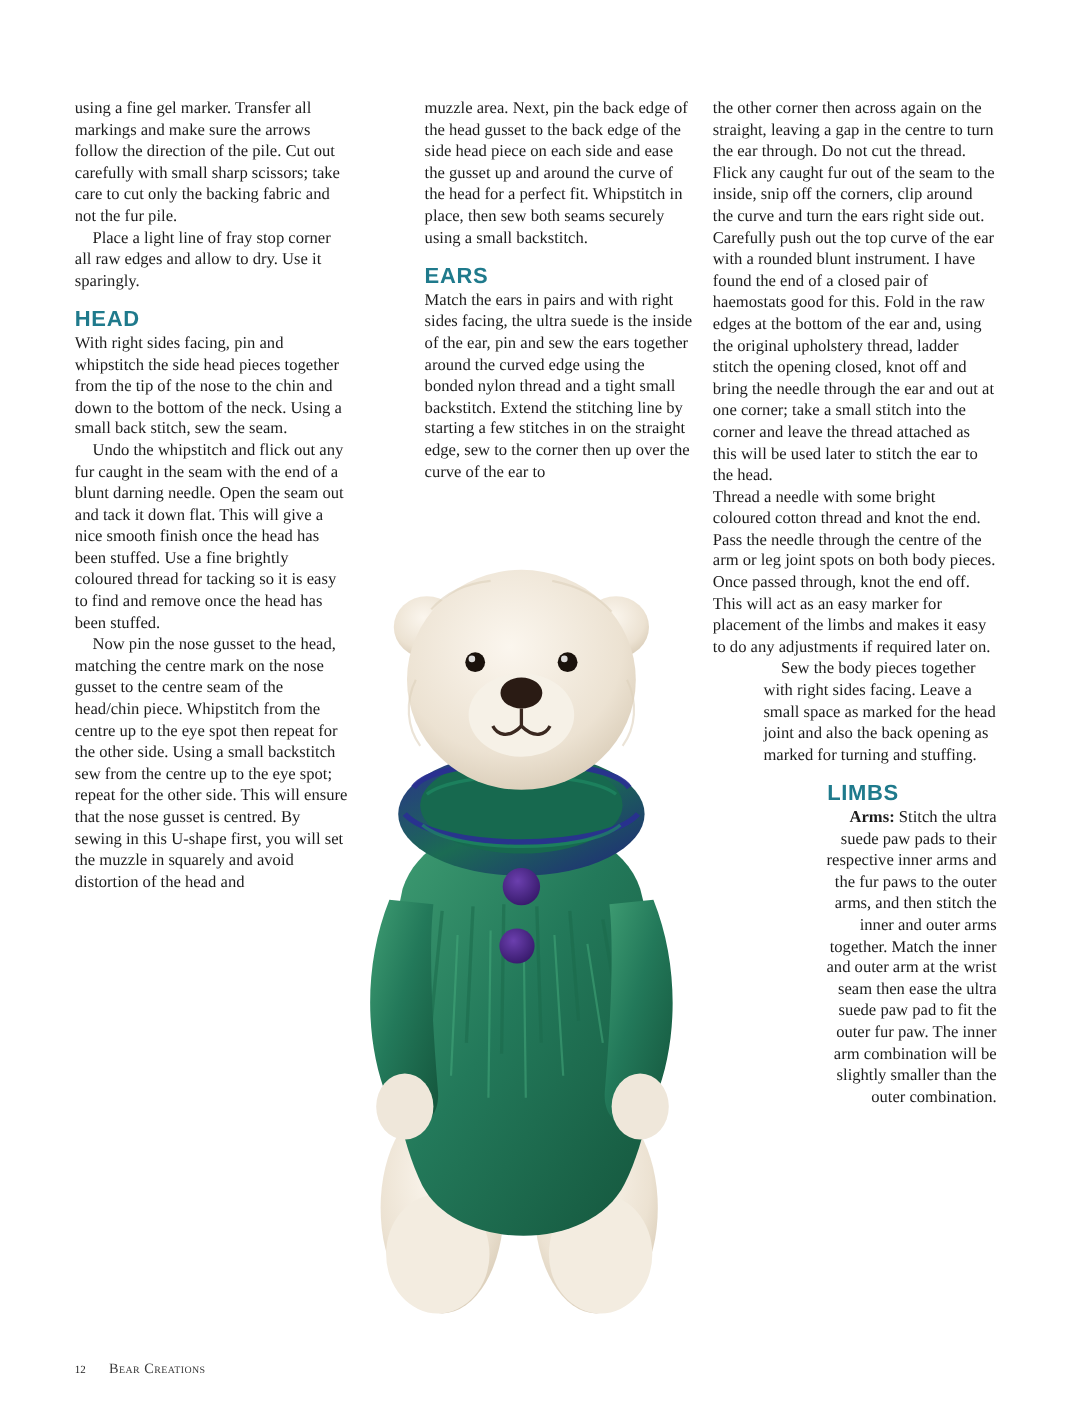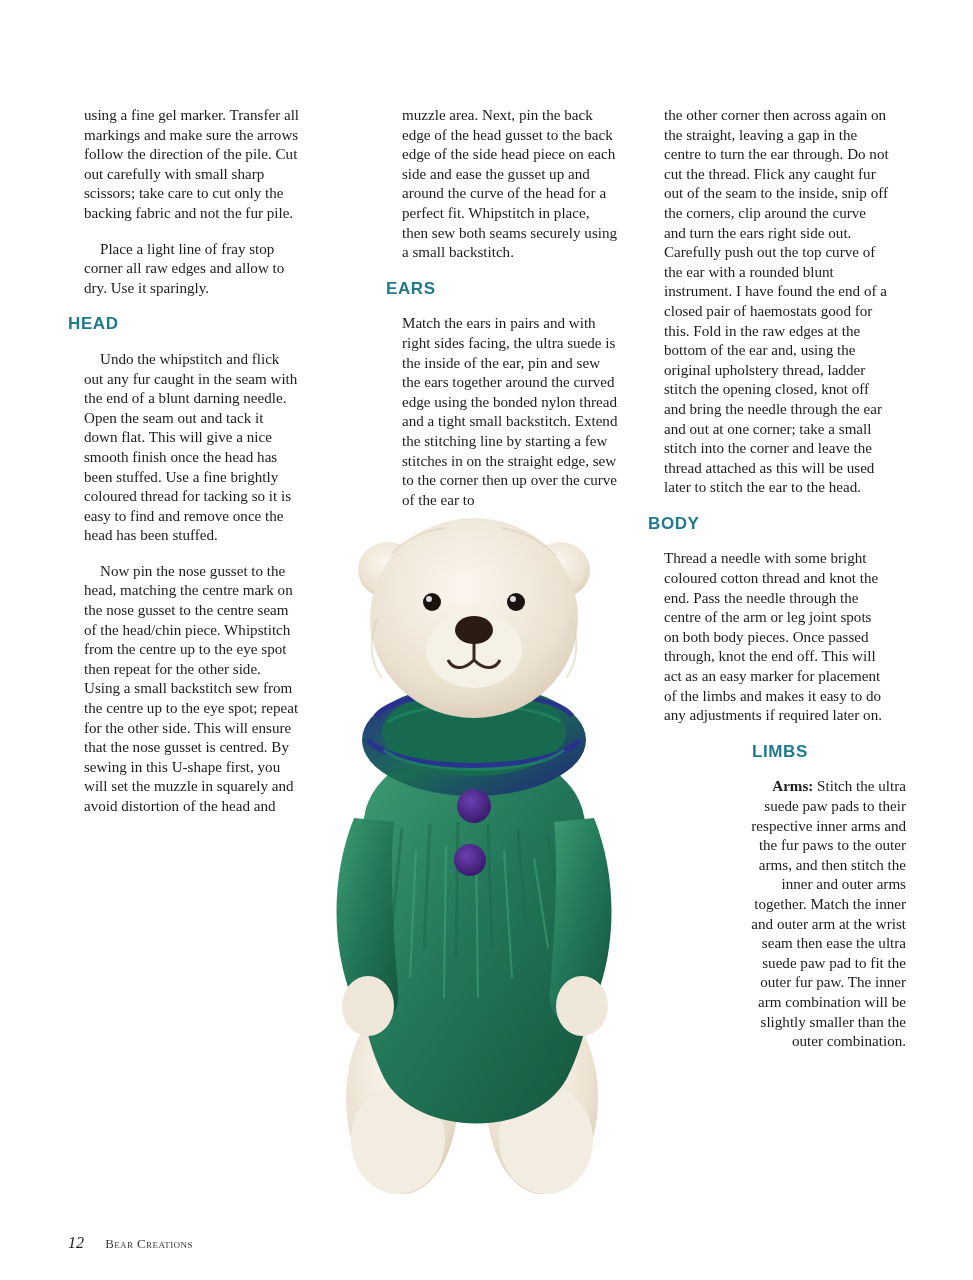--- a/index.html
+++ b/index.html
@@ -37,30 +37,30 @@
     width: 248px;
     font-size: 15.1px;
     line-height: 19.6px;
     text-align: left;
   }
   .col1 { left: 0; }
   .col2 { left: 318px; }
   .col3 { left: 580px; width: 258px; }
 
   p {
-    margin: 16px;
+    margin: 0;
     text-indent: 0;
   }
   p.ind {
     text-indent: 16px;
   }
 
   h2.section {
     font-family: "Liberation Sans", sans-serif;
-    font-size: 17px;
+    font-size: 20px;
     letter-spacing: 0.6px;
     font-weight: bold;
     color: #1f7a8c;
     margin: 15px 0 2px 0;
     text-transform: uppercase;
   }
 
   .bold { font-weight: bold; }
 
   
@@ -82,23 +82,22 @@
     position: absolute;
     left: 68px;
     bottom: 28px;
     font-family: "Liberation Serif", serif;
     font-size: 12.5px;
     color: #3a3a3a;
   }
   .footer .pagenum {
     display: inline-block;
     margin-right: 18px;
-    font-size: 16px;
+    font-size: 10px;
     color: #222;
-    font-style: italic;
   }
   .footer .mag {
     font-variant: small-caps;
     letter-spacing: 0.4px;
     font-size: 13px;
     text-align: center;
   }
 
   
   .photo svg { display: block; }
@@ -108,36 +107,37 @@
 
 <div class="page">
 
   <div class="columns">
 
     <div class="col col1">
       <p>using a fine gel marker. Transfer all markings and make sure the arrows follow the direction of the pile. Cut out carefully with small sharp scissors; take care to cut only the backing fabric and not the fur pile.</p>
       <p class="ind">Place a light line of fray stop corner all raw edges and allow to dry. Use it sparingly.</p>
 
       <h2 class="section">HEAD</h2>
+      <p>With right sides facing, pin and whipstitch the side head pieces together from the tip of the nose to the chin and down to the bottom of the neck. Using a small back stitch, sew the seam.</p>
       <p class="ind">Undo the whipstitch and flick out any fur caught in the seam with the end of a blunt darning needle. Open the seam out and tack it down flat. This will give a nice smooth finish once the head has been stuffed. Use a fine brightly coloured thread for tacking so it is easy to find and remove once the head has been stuffed.</p>
       <p class="ind">Now pin the nose gusset to the head, matching the centre mark on the nose gusset to the centre seam of the head/chin piece. Whipstitch from the centre up to the eye spot then repeat for the other side. Using a small backstitch sew from the centre up to the eye spot; repeat for the other side. This will ensure that the nose gusset is centred. By sewing in this U-shape first, you will set the muzzle in squarely and avoid distortion of the head and</p>
     </div>
 
     <div class="col col2">
       <p>muzzle area. Next, pin the back edge of the head gusset to the back edge of the side head piece on each side and ease the gusset up and around the curve of the head for a perfect fit. Whipstitch in place, then sew both seams securely using a small backstitch.</p>
 
       <h2 class="section">EARS</h2>
       <p>Match the ears in pairs and with right sides facing, the ultra suede is the inside of the ear, pin and sew the ears together around the curved edge using the bonded nylon thread and a tight small backstitch. Extend the stitching line by starting a few stitches in on the straight edge, sew to the corner then up over the curve of the ear to</p>
     </div>
 
     <div class="col col3">
       <p>the other corner then across again on the straight, leaving a gap in the centre to turn the ear through. Do not cut the thread. Flick any caught fur out of the seam to the inside, snip off the corners, clip around the curve and turn the ears right side out. Carefully push out the top curve of the ear with a rounded blunt instrument. I have found the end of a closed pair of haemostats good for this. Fold in the raw edges at the bottom of the ear and, using the original upholstery thread, ladder stitch the opening closed, knot off and bring the needle through the ear and out at one corner; take a small stitch into the corner and leave the thread attached as this will be used later to stitch the ear to the head.</p>
 
-      <h2 class="section">BODY</h2>
       <p>Thread a needle with some bright coloured cotton thread and knot the end. Pass the needle through the centre of the arm or leg joint spots on both body pieces. Once passed through, knot the end off. This will act as an easy marker for placement of the limbs and makes it easy to do any adjustments if required later on.</p>
+      <p class="ind" style="width:212px; margin-left:46px; text-align:left;">Sew the body pieces together with right sides facing. Leave a small space as marked for the head joint and also the back opening as marked for turning and stuffing.</p>
 
       <h2 class="section" style="margin-left:104px;">LIMBS</h2>
       <div class="limbs-block">
         <p style="width:168px; margin-left:90px;"><span class="bold">Arms:</span><span> Stitch the ultra suede paw pads to their respective inner arms and the fur paws to the outer arms, and then stitch the inner and outer arms together. Match the inner and outer arm at the wrist seam then ease the ultra suede paw pad to fit the outer fur paw. The inner arm combination will be slightly smaller than the outer combination.</span></p>
       </div>
     </div>
 
   </div>
 
   <div class="photo">

